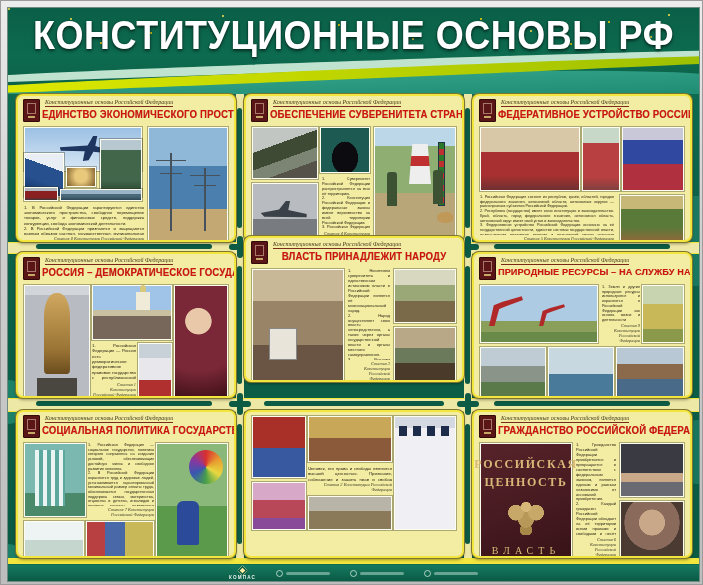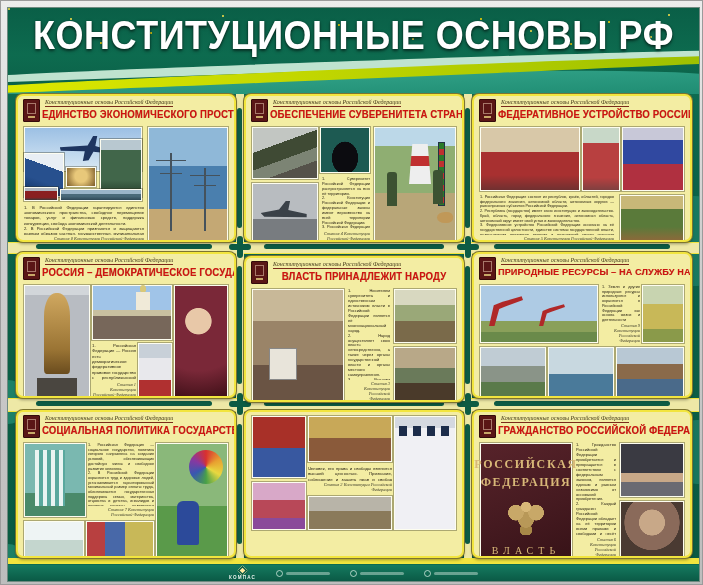--- a/index.html
+++ b/index.html
@@ -244,21 +244,21 @@
       <div class="tb" style="left:68px;top:58px;width:44px;height:54px;">
         <p class="txt" style="font-size:4.3px;">1. Российская Федерация — Россия есть демократическое федеративное правовое государство с республиканской формой правления.
 2. Наименования Российская Федерация и Россия равнозначны.</p>
         <p class="attr">Статья 1 Конституции Российской Федерации</p>
       </div>
       <div class="ph" style="left:114px;top:58px;width:34px;height:54px;background:linear-gradient(180deg,#c8d0d8 0 26%,#e8e8ec 26% 70%,#b03030 70%);"></div>
       <div class="ph" style="left:150px;top:0;width:54px;height:112px;background:radial-gradient(circle at 45% 32%,#e8c8a8 0 16%,#7a2838 17% 62%,#401018);"></div>
     </div>
   </section>
 
-  <section class="panel" style="left:236px;top:248px;height:146px;">
+  <section class="panel" style="left:236px;top:228px;height:146px;">
     <div class="p-head">
       <div class="book"></div>
       <div class="p-strip">Конституционные основы Российской Федерации</div>
       <h2 class="p-title">ВЛАСТЬ ПРИНАДЛЕЖИТ НАРОДУ</h2>
     </div>
     <div class="p-body" style="height:112px;">
       <div class="ph" style="left:0;top:0;width:92px;height:112px;background:linear-gradient(180deg,#c8b898 0 28%,#9a8468 28% 68%,#6a5444 68%);">
             <div class="ballot"></div>
           </div>
       <div class="tb" style="left:96px;top:0;width:42px;height:112px;">
@@ -338,21 +338,21 @@
 
   <section class="panel" style="left:464px;top:402px;height:148px;">
     <div class="p-head">
       <div class="book"></div>
       <div class="p-strip">Конституционные основы Российской Федерации</div>
       <h2 class="p-title">ГРАЖДАНСТВО РОССИЙСКОЙ ФЕДЕРАЦИИ</h2>
     </div>
     <div class="p-body">
       <div class="ph passport" style="left:0;top:0;width:92px;height:114px;">
         <div class="pp-line">РОССИЙСКАЯ</div>
-        <div class="pp-line">ФЕДЕРАЦИЯ</div>
+        <div class="pp-line">ЦЕННОСТЬ</div>
         <div class="pp-eagle"></div>
         <div class="pp-word">ВЛАСТЬ</div>
       </div>
       <div class="tb" style="left:96px;top:0;width:40px;height:114px;">
         <p class="txt" style="font-size:4px;">1. Гражданство Российской Федерации приобретается и прекращается в соответствии с федеральным законом, является единым и равным независимо от оснований приобретения.
 2. Каждый гражданин Российской Федерации обладает на её территории всеми правами и свободами и несёт равные обязанности, предусмотренные Конституцией Российской Федерации.
 3. Гражданин Российской Федерации не может быть лишён своего гражданства или права изменить его.</p>
         <p class="attr">Статья 6 Конституции Российской Федерации</p>
       </div>
       <div class="ph" style="left:140px;top:0;width:64px;height:54px;background:linear-gradient(180deg,#3a3a42 0 55%,#c8a888 55% 74%,#6a6a72 74%);"></div>

